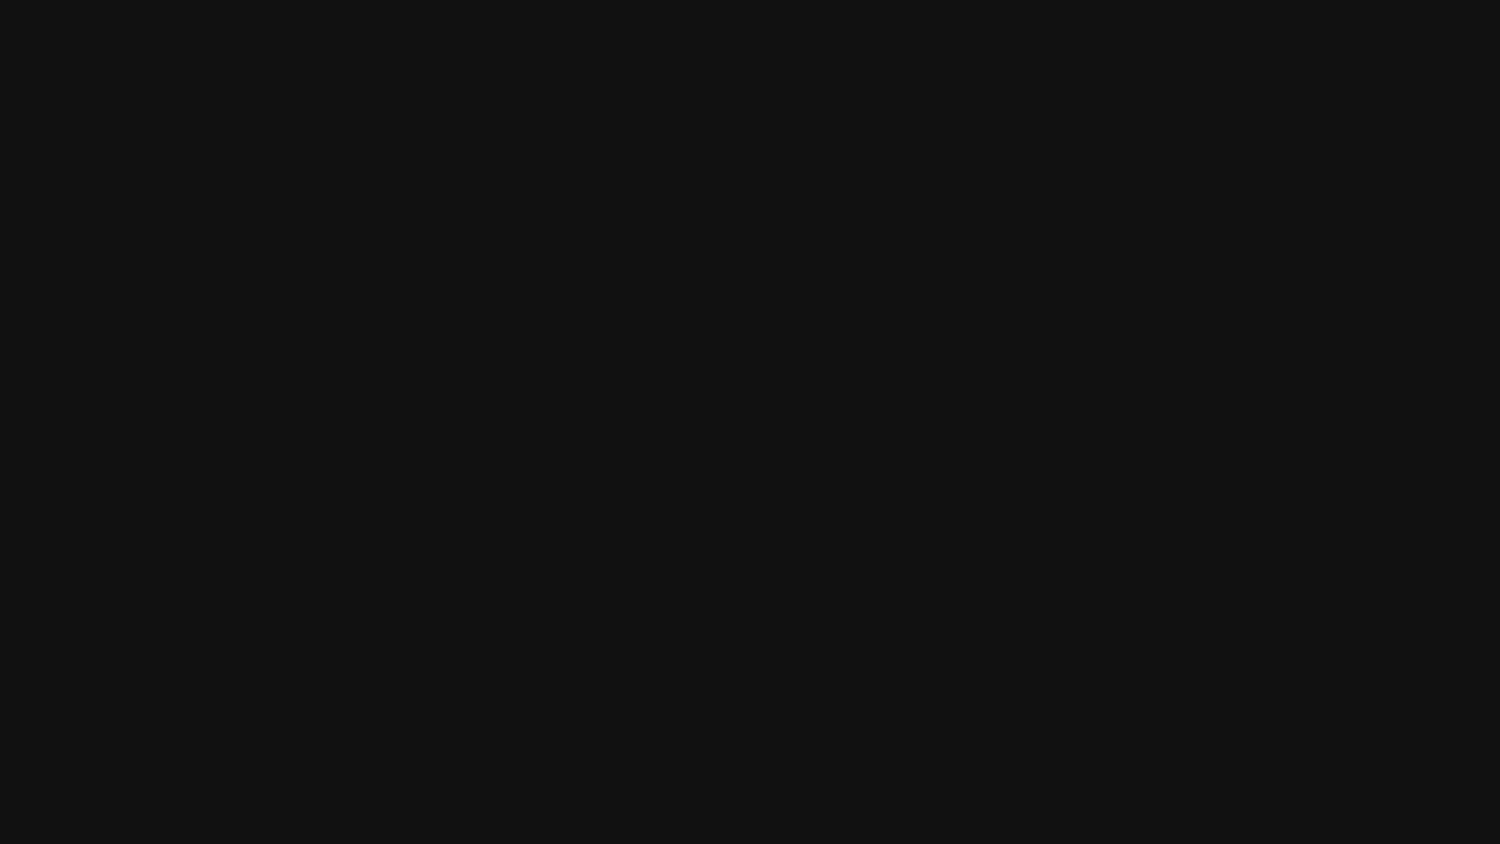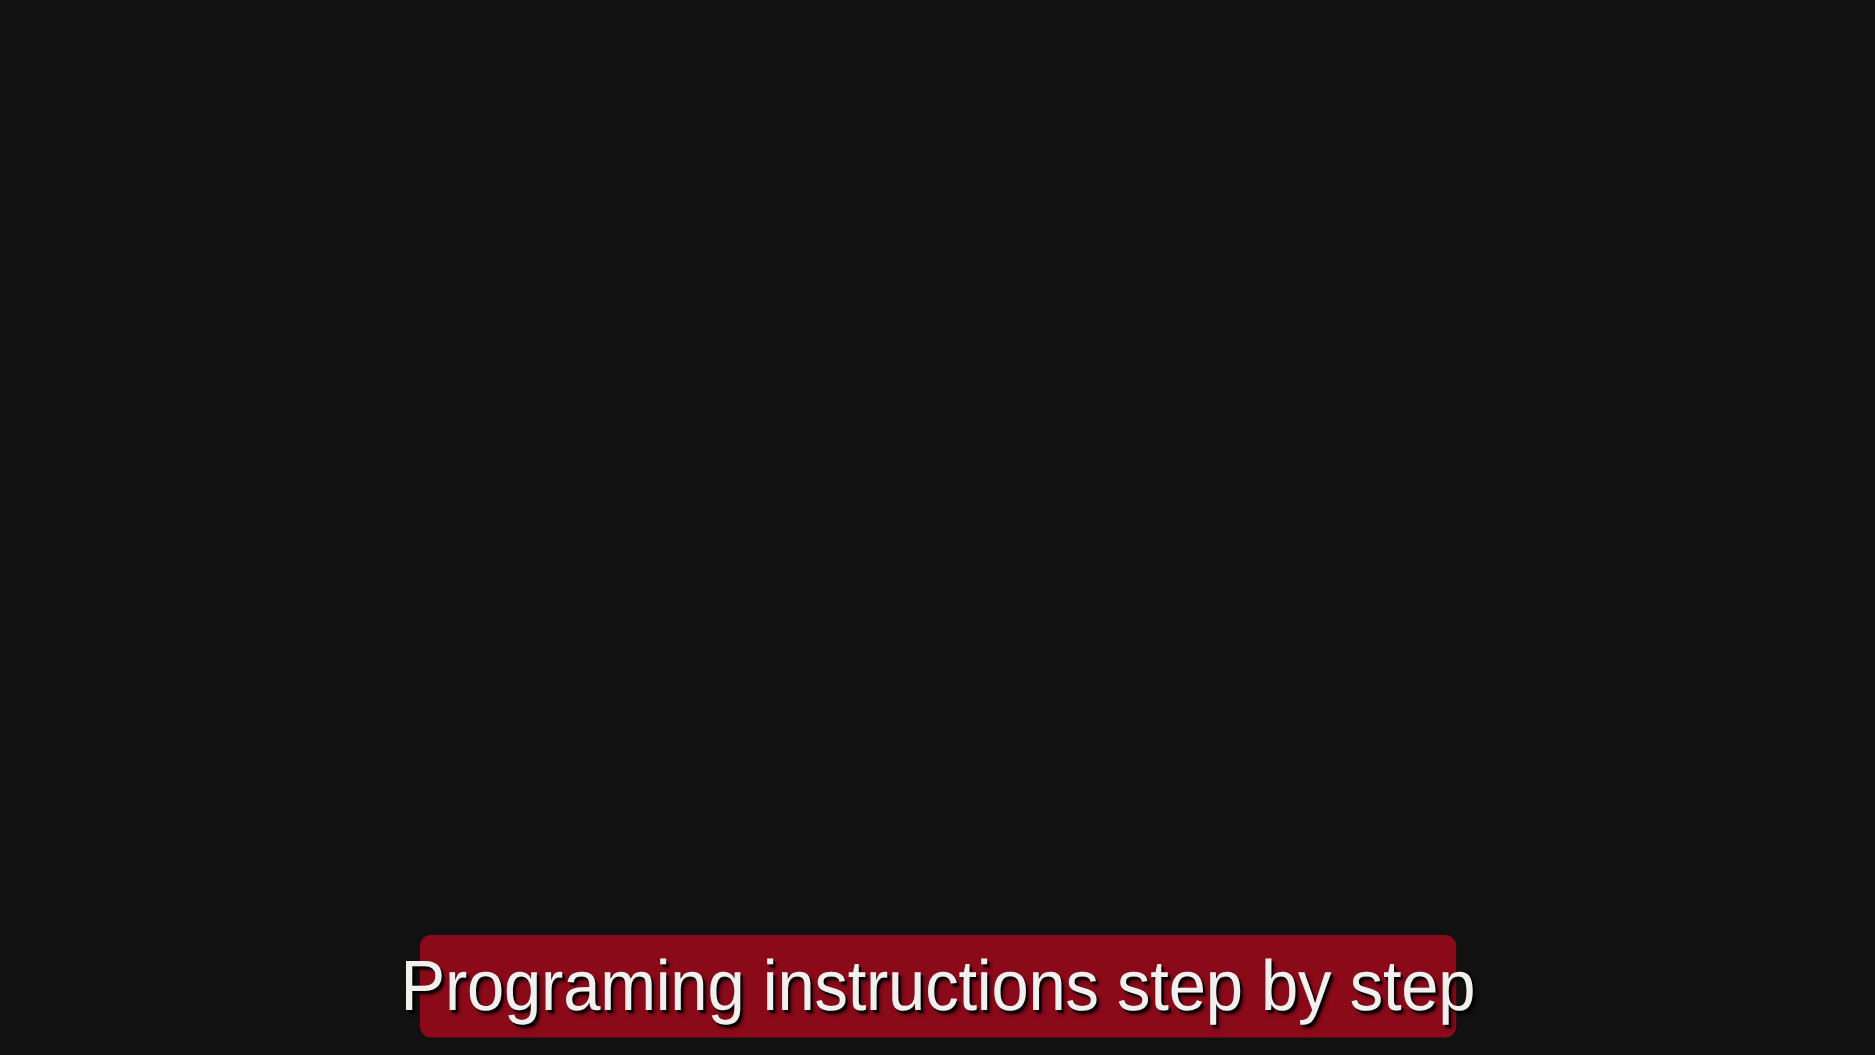--- a/index.html
+++ b/index.html
@@ -67,19 +67,14 @@
       3px 3px 3px rgba(0, 0, 0, 0.55);
   }
 </style>
 </head>
 <body>
 
 <div class="screen">
 
   <div class="video-stage"></div>
 
-  <div class="caption-layer">
-    <div class="caption-box">
-      <span class="caption-text">Programing instructions step by step</span>
-    </div>
-  </div>
 
 </div>
 
 </body></html>

